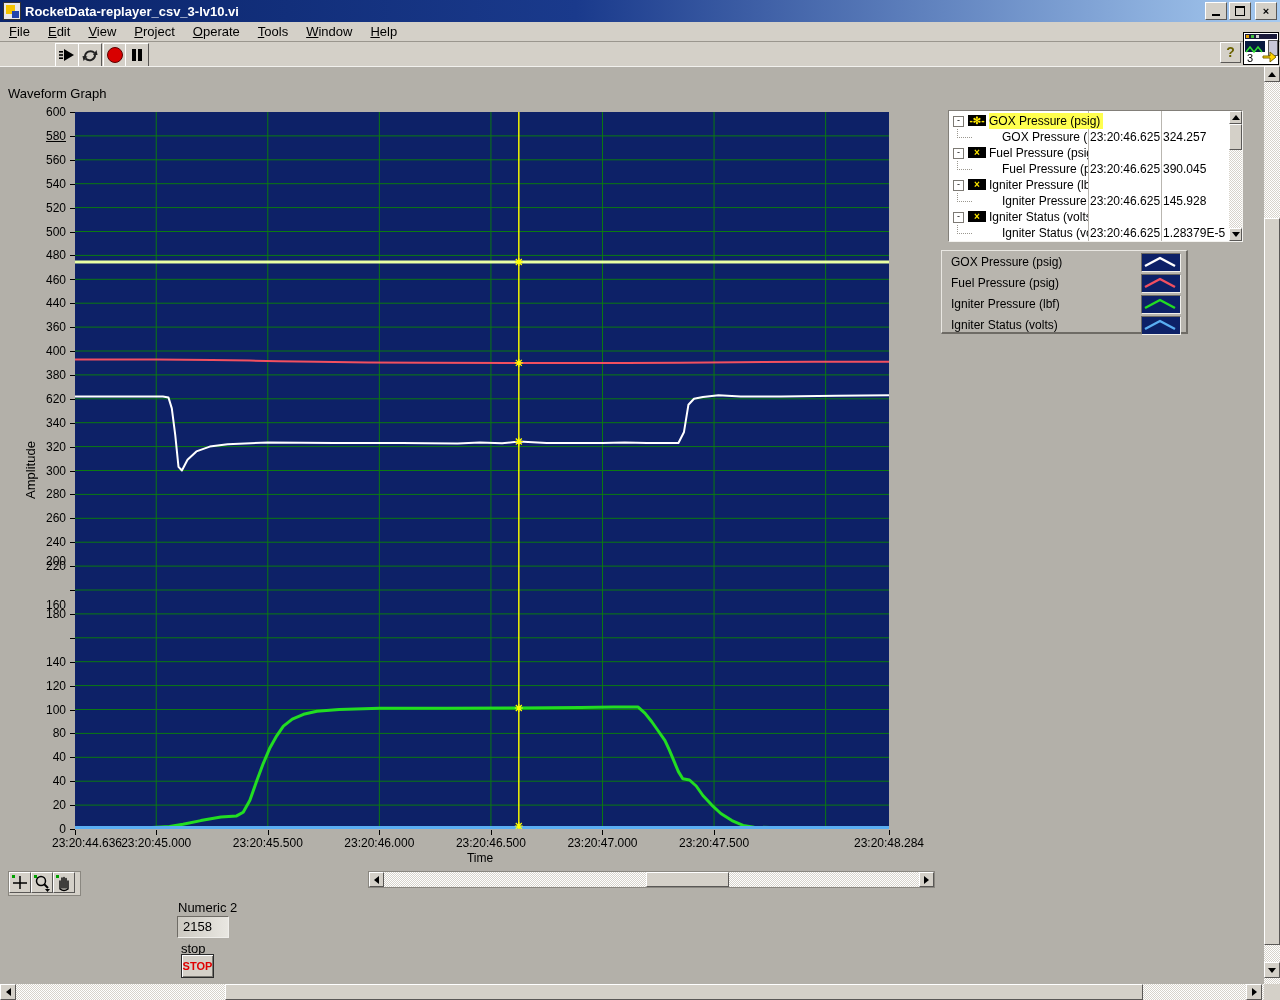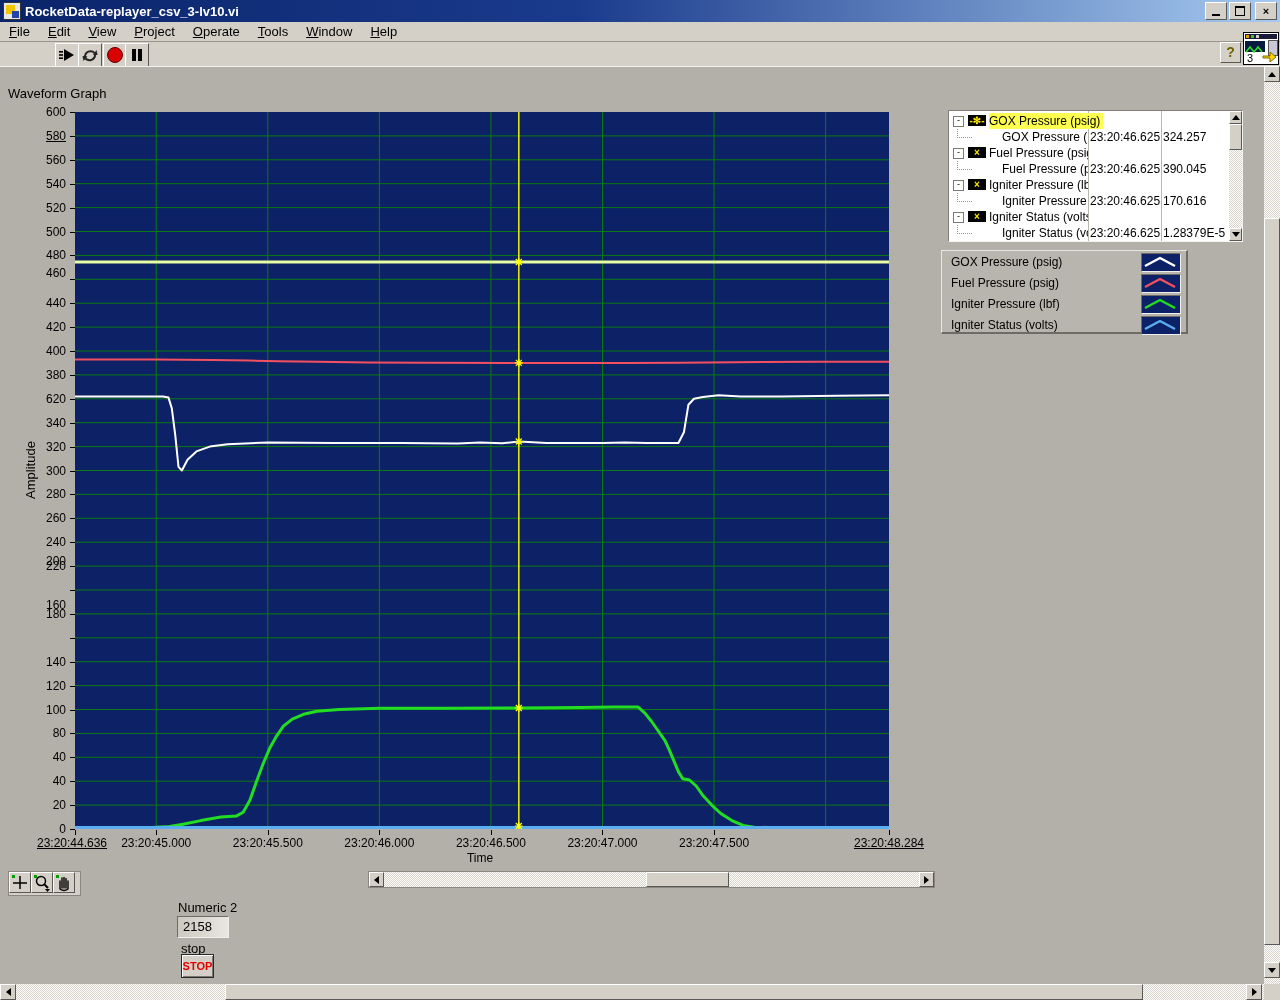--- a/index.html
+++ b/index.html
@@ -190,23 +190,23 @@
     <span class="tick-lbl" style="left: 20px; top: 559.1px;">220</span>
     <span class="tick-lbl" style="left: 20px; top: 535.2px;">240</span>
     <span class="tick-lbl" style="left: 20px; top: 511.3px;">260</span>
     <span class="tick-lbl" style="left: 20px; top: 487.4px;">280</span>
     <span class="tick-lbl" style="left: 20px; top: 463.5px;">300</span>
     <span class="tick-lbl" style="left: 20px; top: 439.6px;">320</span>
     <span class="tick-lbl" style="left: 20px; top: 415.7px;">340</span>
     <span class="tick-lbl" style="left: 20px; top: 391.8px;">620</span>
     <span class="tick-lbl" style="left: 20px; top: 367.9px;">380</span>
     <span class="tick-lbl" style="left: 20px; top: 344px;">400</span>
-    <span class="tick-lbl" style="left: 20px; top: 320.1px;">420</span>
+    <span class="tick-lbl" style="left: 20px; top: 320.1px;">360</span>
     <span class="tick-lbl" style="left: 20px; top: 296.2px;">440</span>
-    <span class="tick-lbl" style="left: 20px; top: 266px; text-align: right;">460</span>
+    <span class="tick-lbl" style="left: 20px; top: 273px; text-align: right;">460</span>
     <span class="tick-lbl" style="left: 20px; top: 248.4px;">480</span>
     <span class="tick-lbl" style="left: 20px; top: 224.5px;">500</span>
     <span class="tick-lbl" style="left: 20px; top: 200.6px;">520</span>
     <span class="tick-lbl" style="left: 20px; top: 176.7px;">540</span>
     <span class="tick-lbl" style="left: 20px; top: 152.8px;">560</span>
     <span class="tick-lbl" style="left: 20px; top: 128.9px; text-decoration: underline;">580</span>
     <span class="tick-lbl" style="left: 20px; top: 105px;">600</span>
   </div>
 <div class="abs" id="yticks">
     <div class="ytick" style="top: 829px;"></div>
@@ -235,28 +235,28 @@
     <div class="ytick" style="top: 279.3px;"></div>
     <div class="ytick" style="top: 255.4px;"></div>
     <div class="ytick" style="top: 231.5px;"></div>
     <div class="ytick" style="top: 207.6px;"></div>
     <div class="ytick" style="top: 183.7px;"></div>
     <div class="ytick" style="top: 159.8px;"></div>
     <div class="ytick" style="top: 135.9px;"></div>
     <div class="ytick" style="top: 112px;"></div>
   </div>
 <div class="abs" id="xlabels">
-    <span class="tick-lbl" style="left: 72px; text-decoration: underline;">23:20:44.636</span>
+    <span class="tick-lbl" style="left: 87px;">23:20:44.636</span>
     <span class="tick-lbl" style="left: 156.221px;">23:20:45.000</span>
     <span class="tick-lbl" style="left: 267.789px;">23:20:45.500</span>
     <span class="tick-lbl" style="left: 379.357px;">23:20:46.000</span>
     <span class="tick-lbl" style="left: 490.925px;">23:20:46.500</span>
     <span class="tick-lbl" style="left: 602.493px;">23:20:47.000</span>
     <span class="tick-lbl" style="left: 714.061px;">23:20:47.500</span>
-    <span class="tick-lbl" style="left: 889px; text-decoration: underline;">23:20:48.284</span>
+    <span class="tick-lbl" style="left: 889px;">23:20:48.284</span>
   </div>
 <div class="abs" id="xticks">
     <div class="xtick" style="left: 75px;"></div>
     <div class="xtick" style="left: 156.221px;"></div>
     <div class="xtick" style="left: 267.789px;"></div>
     <div class="xtick" style="left: 379.357px;"></div>
     <div class="xtick" style="left: 490.925px;"></div>
     <div class="xtick" style="left: 602.493px;"></div>
     <div class="xtick" style="left: 714.061px;"></div>
     <div class="xtick" style="left: 889px;"></div>
@@ -341,21 +341,21 @@
     </div>
     <div class="cl-row" style="top: 66px;">
       <div class="expand-box">-</div>
       <div class="plot-icon">×</div>
       <span class="cl-name" style="left: 40px; width: 99px;">Igniter Pressure (lbf)</span>
     </div>
     <div class="cl-row" style="top: 82px;">
       <div class="tree-dot"></div>
       <span class="cl-name" style="left: 53px; width: 86px;">Igniter Pressure (</span>
       <span class="cl-time">23:20:46.625</span>
-      <span class="cl-val">170.616</span>
+      <span class="cl-val">145.928</span>
     </div>
     <div class="cl-row" style="top: 98px;">
       <div class="expand-box">-</div>
       <div class="plot-icon">×</div>
       <span class="cl-name" style="left: 40px; width: 99px;">Igniter Status (volts)</span>
     </div>
     <div class="cl-row" style="top: 114px;">
       <div class="tree-dot"></div>
       <span class="cl-name" style="left: 53px; width: 86px;">Igniter Status (vc</span>
       <span class="cl-time">23:20:46.625</span>

